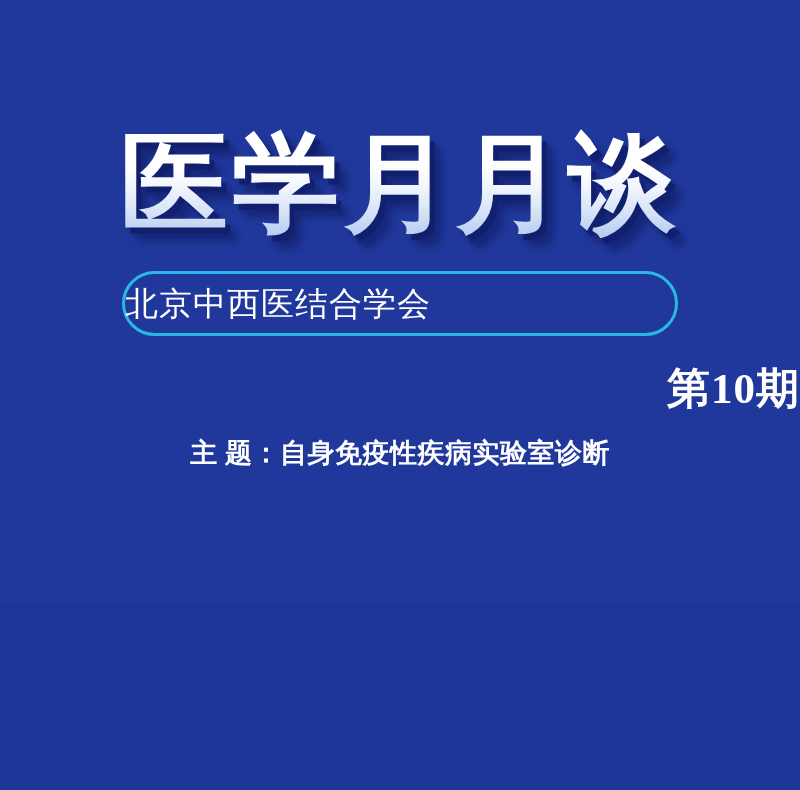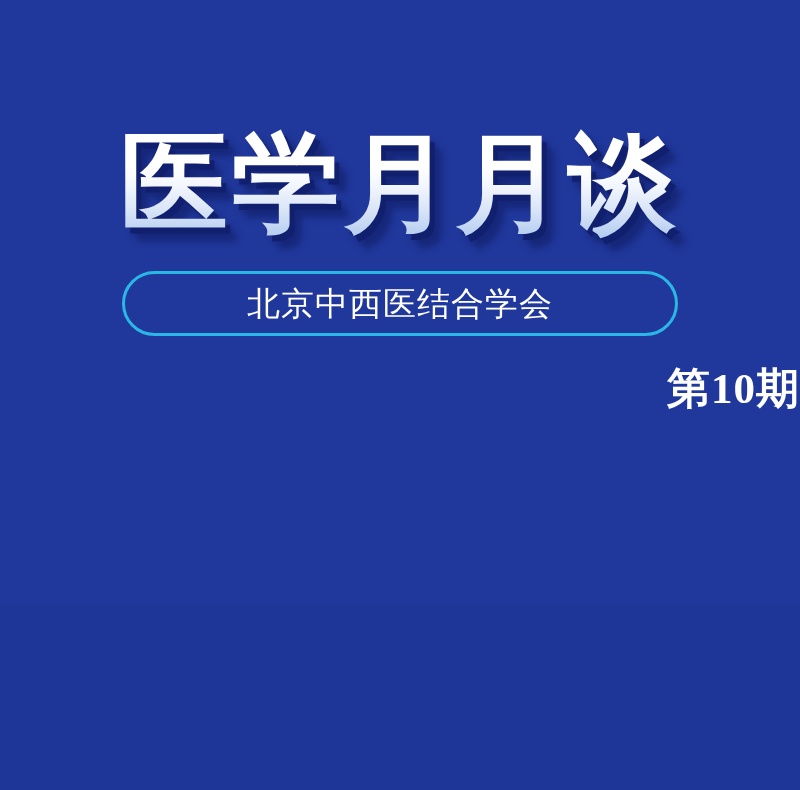--- a/index.html
+++ b/index.html
@@ -76,21 +76,20 @@
     position: absolute;
     left: 122px;
     top: 271px;
     width: 556px;
     height: 65px;
     box-sizing: border-box;
     border: 3px solid #2bb7e6;
     border-radius: 34px;
     display: flex;
     align-items: center;
-    justify-content: center;
   }
   .org-name {
     color: #ffffff;
     font-family: "Liberation Serif", "DejaVu Serif", serif;
     font-weight: 400;
     font-size: 33px;
     line-height: 36px;
     letter-spacing: 1px;
     white-space: nowrap;
   }
@@ -145,16 +144,17 @@
     <div class="main-title">医学月月谈</div>
     <div class="main-title-fallback">医学月月谈</div>
   </div>
 
   <div class="org-pill">
     <span class="org-name">北京中西医结合学会</span>
   </div>
 
   <div class="issue-number">第10期</div>
 
+  <div class="topic-line">主 题：自身免疫性疾病实验室诊断</div>
 
   <div class="lower-area"></div>
 
 </div>
 
 </body></html>

